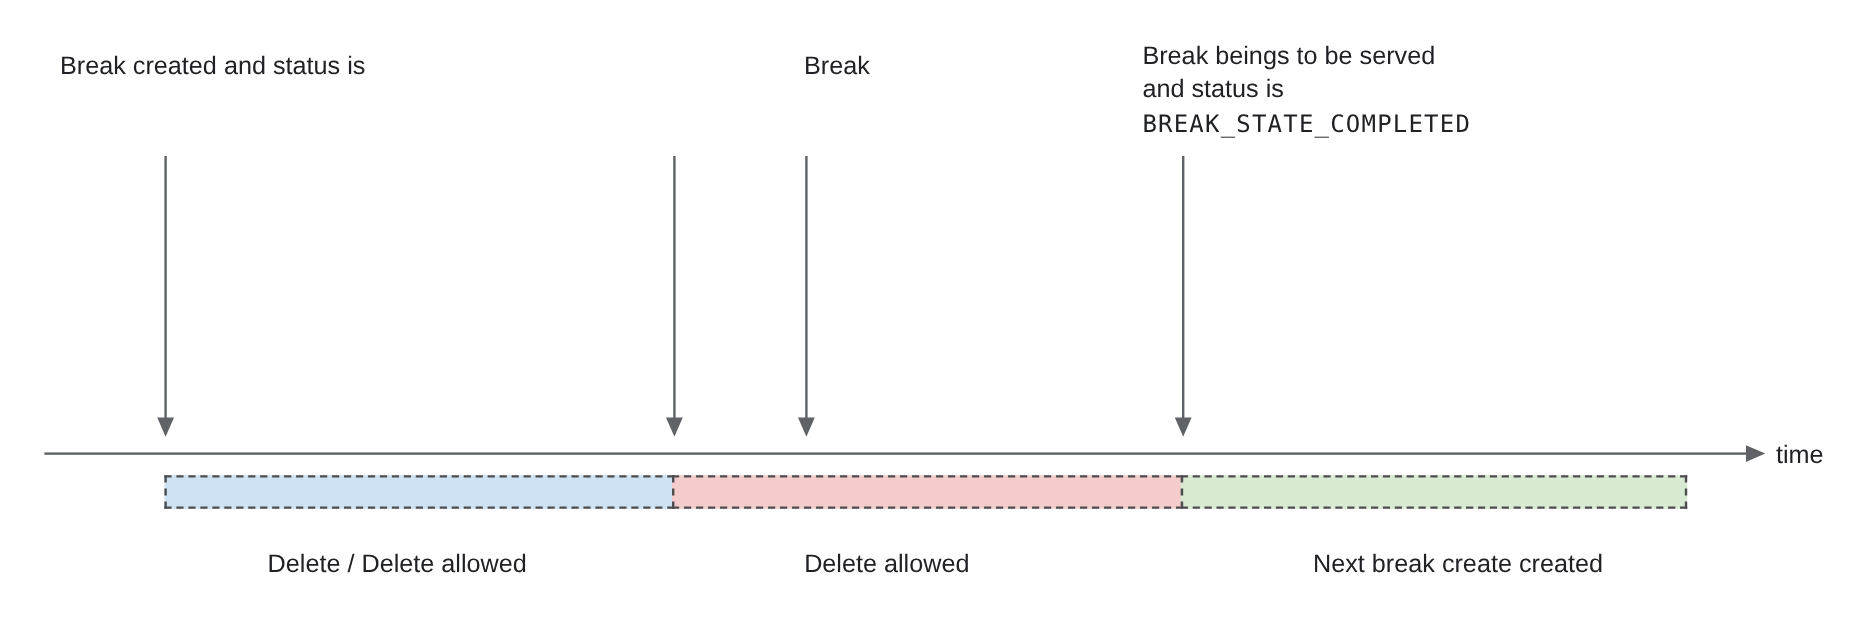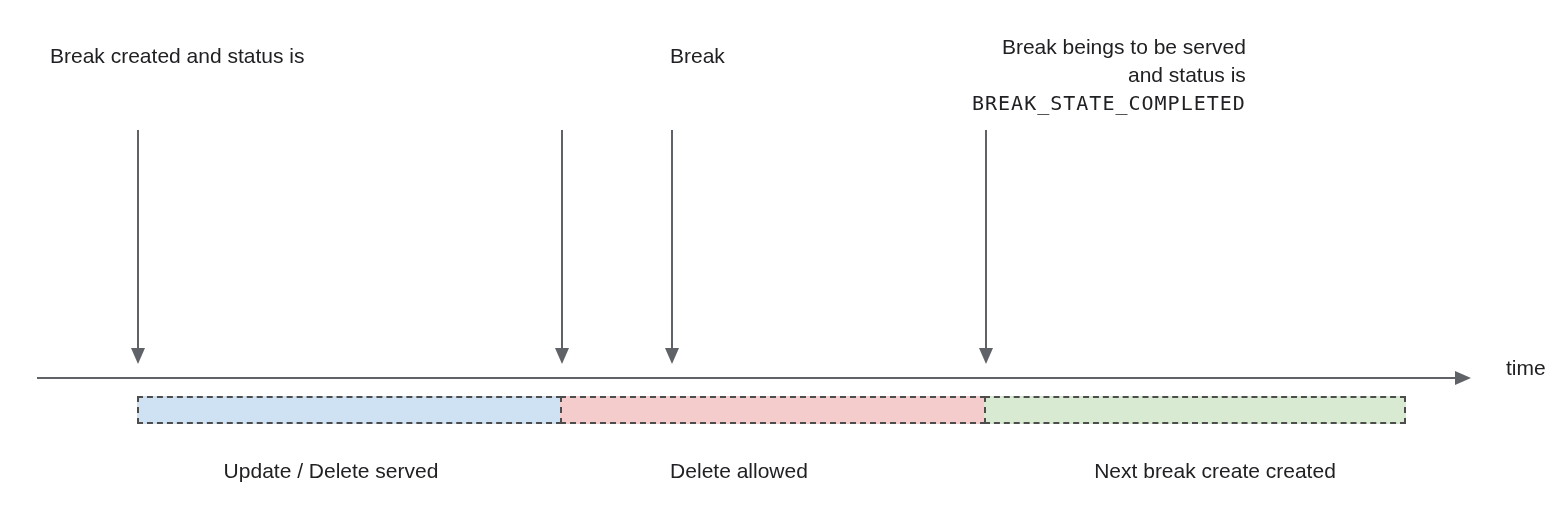--- a/index.html
+++ b/index.html
@@ -72,23 +72,22 @@
     top: 371px;
     width: 0;
     height: 0;
     border-top: 7px solid transparent;
     border-bottom: 7px solid transparent;
     border-left: 16px solid #5f6368;
   }
   .time-label {
     position: absolute;
     left: 1480px;
-    top: 356px;
+    top: 368px;
     font-size: 21px;
-    margin-left: 26px;
   }
   .bar {
     position: absolute;
     left: 137px;
     top: 396px;
     display: flex;
   }
   .seg {
     height: 28px;
     box-sizing: border-box;
@@ -113,21 +112,21 @@
 
   <div class="annotation" style="left:30px; top:42px;">
     <div>Break created and status is</div>
   </div>
 
 
   <div class="annotation" style="left:650px; top:42px;text-align:center;">
     <div>Break</div>
   </div>
 
-  <div class="annotation" style="left:952px; top:33px;text-align:right;">
+  <div class="annotation" style="left:932px; top:33px;">
     <div>Break beings to be served</div>
     <div>and status is</div>
     <div class="mono">BREAK_STATE_COMPLETED</div>
   </div>
 
   <div class="arrow" style="left:138px;">
     <i class="shaft"></i>
     <i class="head"></i>
   </div>
   <div class="arrow" style="left:562px;">
@@ -146,17 +145,17 @@
   <div class="t-line"></div>
   <div class="t-head"></div>
   <div class="time-label">time</div>
 
   <div class="bar">
     <div class="seg seg-1" style="background-color: rgb(207, 226, 243);"></div>
     <div class="seg seg-2" style="background-color: rgb(244, 204, 204);"></div>
     <div class="seg seg-3" style="background-color: rgb(217, 234, 211);"></div>
   </div>
 
-  <div class="seg-label" style="left:331px;">Update / Delete served</div>
+  <div class="seg-label" style="left:331px;">Delete / Delete allowed</div>
   <div class="seg-label" style="left:739px;">Delete allowed</div>
   <div class="seg-label" style="left:1215px;">Next break create created</div>
 
 </div>
 
 </body></html>

